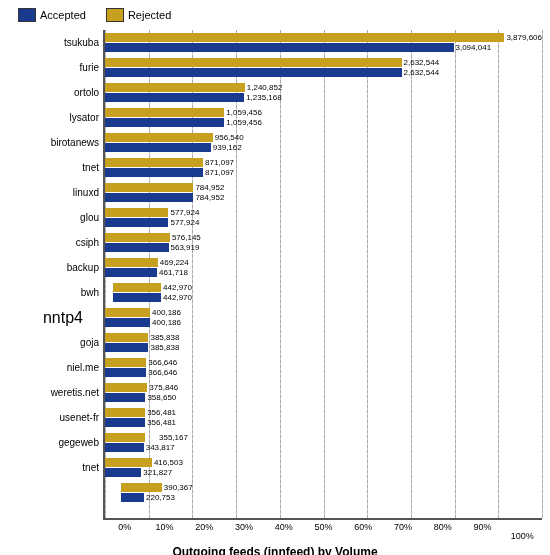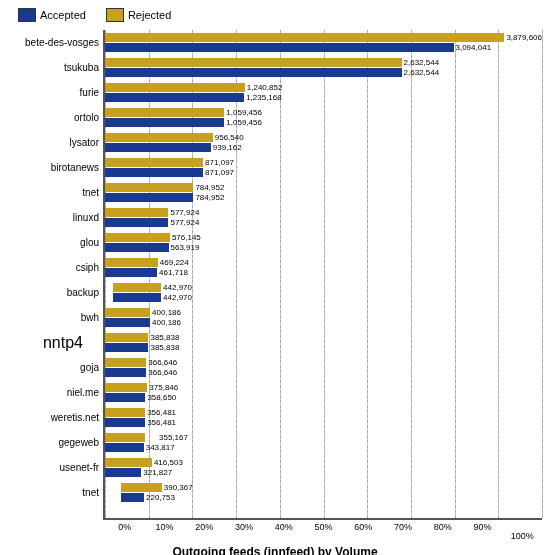--- a/index.html
+++ b/index.html
@@ -24,38 +24,37 @@
     </div>
     <div class="legend-item">
       <div class="legend-box" style="background:#c8a020;"></div>
       <span class="legend-label">Rejected</span>
     </div>
   </div>
 
   <div style="display:flex; flex-direction:row; width:100%; height:490px;">
 
     <div class="y-labels" id="y-labels-container" style="width:95px; flex-shrink:0; display:flex; flex-direction:column;">
-    <div style="height: 25px; display: flex; align-items: center; justify-content: flex-end; padding-right: 4px; font-size: 10px;">bete-des-vosges</div>
         <div style="height: 25px; display: flex; align-items: center; justify-content: flex-end; padding-right: 4px; font-size: 10px;">tsukuba</div>
         <div style="height: 25px; display: flex; align-items: center; justify-content: flex-end; padding-right: 4px; font-size: 10px;">furie</div>
         <div style="height: 25px; display: flex; align-items: center; justify-content: flex-end; padding-right: 4px; font-size: 10px;">ortolo</div>
         <div style="height: 25px; display: flex; align-items: center; justify-content: flex-end; padding-right: 4px; font-size: 10px;">lysator</div>
         <div style="height: 25px; display: flex; align-items: center; justify-content: flex-end; padding-right: 4px; font-size: 10px;">birotanews</div>
         <div style="height: 25px; display: flex; align-items: center; justify-content: flex-end; padding-right: 4px; font-size: 10px;">tnet</div>
         <div style="height: 25px; display: flex; align-items: center; justify-content: flex-end; padding-right: 4px; font-size: 10px;">linuxd</div>
         <div style="height: 25px; display: flex; align-items: center; justify-content: flex-end; padding-right: 4px; font-size: 10px;">glou</div>
         <div style="height: 25px; display: flex; align-items: center; justify-content: flex-end; padding-right: 4px; font-size: 10px;">csiph</div>
         <div style="height: 25px; display: flex; align-items: center; justify-content: flex-end; padding-right: 4px; font-size: 10px;">backup</div>
         <div style="height: 25px; display: flex; align-items: center; justify-content: flex-end; padding-right: 4px; font-size: 10px;">bwh</div>
         <div style="height: 25px; display: flex; align-items: center; justify-content: flex-end; padding-right: 20px; font-size: 16px;">nntp4</div>
         <div style="height: 25px; display: flex; align-items: center; justify-content: flex-end; padding-right: 4px; font-size: 10px;">goja</div>
         <div style="height: 25px; display: flex; align-items: center; justify-content: flex-end; padding-right: 4px; font-size: 10px;">niel.me</div>
         <div style="height: 25px; display: flex; align-items: center; justify-content: flex-end; padding-right: 4px; font-size: 10px;">weretis.net</div>
+        <div style="height: 25px; display: flex; align-items: center; justify-content: flex-end; padding-right: 4px; font-size: 10px;">usenet-fr</div>
         <div style="height: 25px; display: flex; align-items: center; justify-content: flex-end; padding-right: 4px; font-size: 10px;">gegeweb</div>
-        <div style="height: 25px; display: flex; align-items: center; justify-content: flex-end; padding-right: 4px; font-size: 10px;">usenet-fr</div>
         <div style="height: 25px; display: flex; align-items: center; justify-content: flex-end; padding-right: 4px; font-size: 10px;">tnet</div>
       </div>
 
     <div style="flex:1; position:relative; border-left:2px solid #555; border-bottom:2px solid #555;" id="bars-area">
     <div style="position: absolute; top: 0px; left: 0px; width: 100%; height: 100%; pointer-events: none;">
           <div style="position: absolute; top: 0px; bottom: 0px; left: 0%; width: 1px; background: rgba(0, 0, 0, 0.2); border-left: 1px dashed rgb(170, 170, 170);"></div>
           <div style="position: absolute; top: 0px; bottom: 0px; left: 10%; width: 1px; background: rgba(0, 0, 0, 0.2); border-left: 1px dashed rgb(170, 170, 170);"></div>
           <div style="position: absolute; top: 0px; bottom: 0px; left: 20%; width: 1px; background: rgba(0, 0, 0, 0.2); border-left: 1px dashed rgb(170, 170, 170);"></div>
           <div style="position: absolute; top: 0px; bottom: 0px; left: 30%; width: 1px; background: rgba(0, 0, 0, 0.2); border-left: 1px dashed rgb(170, 170, 170);"></div>
           <div style="position: absolute; top: 0px; bottom: 0px; left: 40%; width: 1px; background: rgba(0, 0, 0, 0.2); border-left: 1px dashed rgb(170, 170, 170);"></div>

